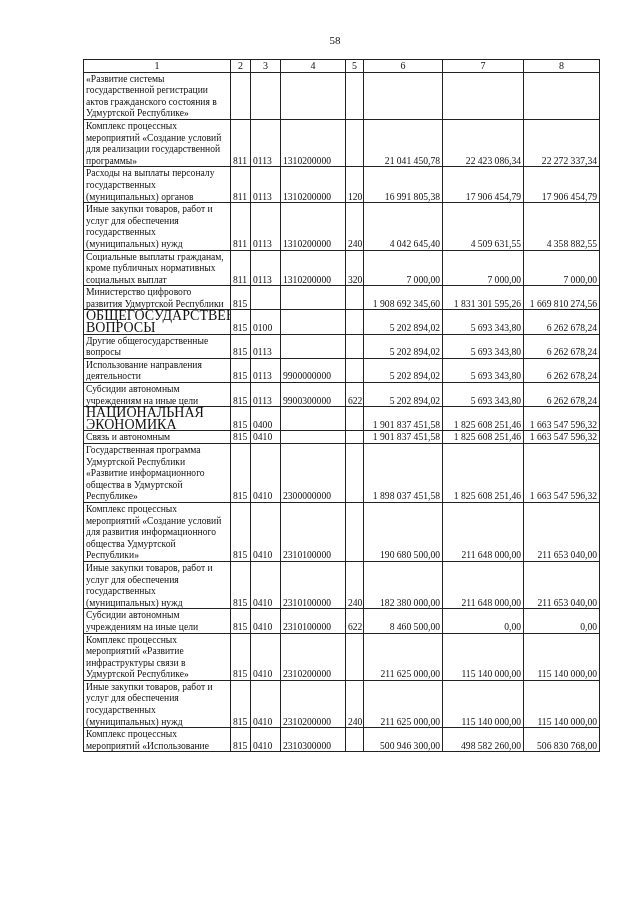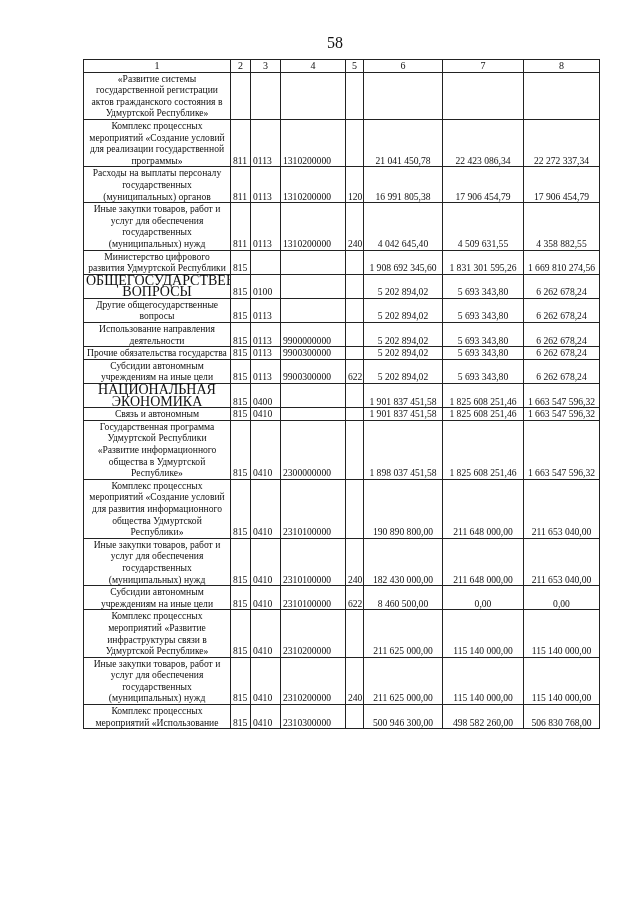--- a/index.html
+++ b/index.html
@@ -1,24 +1,24 @@
 <!DOCTYPE html>
 <html><head>
 <meta charset="utf-8">
 <style>
   html, body { margin:0; padding:0; background:#ffffff; }
   body { width:640px; height:905px; position:relative; overflow:hidden;
          font-family:"Liberation Serif", "DejaVu Serif", serif; color:#111; }
-  .page-num { position:absolute; top:34px; left:0; width:640px; text-align:center; font-size:16px; padding-left:30px; box-sizing:border-box; }
+  .page-num { position:absolute; top:34px; left:0; width:640px; text-align:center; font-size:11px; padding-left:30px; box-sizing:border-box; }
   table.budget { position:absolute; top:59px; left:83px; border-collapse:collapse; table-layout:fixed; width:516px; font-size:9.6px; line-height:11.6px; }
   table.budget td { border:1px solid #222; padding:0 2px; vertical-align:bottom; overflow:hidden; }
   table.budget tr.hdr td { text-align:center; vertical-align:middle; height:11px; font-size:10px; }
-  td.name { text-align:center; }
+  td.name { text-align:left; }
   td.code { text-align:left; white-space:nowrap; }
-  td.num  { text-align:center; white-space:nowrap; }
+  td.num  { text-align:right; white-space:nowrap; }
   tr.bold td { font-weight:normal; }
   tr.caps td.name { font-size:14px; }
 </style>
 </head>
 <body>
 
 <div class="page-num">58</div>
 
 <table class="budget">
   <colgroup>
@@ -75,20 +75,30 @@
       <tr>
         <td class="name">Иные закупки товаров, работ и услуг для обеспечения государственных (муниципальных) нужд</td>
         <td class="code">811</td>
         <td class="code">0113</td>
         <td class="code">1310200000</td>
         <td class="code">240</td>
         <td class="num">4 042 645,40</td>
         <td class="num">4 509 631,55</td>
         <td class="num">4 358 882,55</td>
       </tr>
+      <tr>
+        <td class="name">Социальные выплаты гражданам, кроме публичных нормативных социальных выплат</td>
+        <td class="code">811</td>
+        <td class="code">0113</td>
+        <td class="code">1310200000</td>
+        <td class="code">320</td>
+        <td class="num">7 000,00</td>
+        <td class="num">7 000,00</td>
+        <td class="num">7 000,00</td>
+      </tr>
       <tr class="bold">
         <td class="name">Министерство цифрового развития Удмуртской Республики</td>
         <td class="code">815</td>
         <td class="code"></td>
         <td class="code"></td>
         <td class="code"></td>
         <td class="num">1 908 692 345,60</td>
         <td class="num">1 831 301 595,26</td>
         <td class="num">1 669 810 274,56</td>
       </tr>
@@ -116,30 +126,20 @@
         <td class="name">Использование направления деятельности</td>
         <td class="code">815</td>
         <td class="code">0113</td>
         <td class="code">9900000000</td>
         <td class="code"></td>
         <td class="num">5 202 894,02</td>
         <td class="num">5 693 343,80</td>
         <td class="num">6 262 678,24</td>
       </tr>
       <tr>
-        <td class="name">Прочие обязательства государства</td>
-        <td class="code">815</td>
-        <td class="code">0113</td>
-        <td class="code">9900300000</td>
-        <td class="code"></td>
-        <td class="num">5 202 894,02</td>
-        <td class="num">5 693 343,80</td>
-        <td class="num">6 262 678,24</td>
-      </tr>
-      <tr>
         <td class="name">Субсидии автономным учреждениям на иные цели</td>
         <td class="code">815</td>
         <td class="code">0113</td>
         <td class="code">9900300000</td>
         <td class="code">622</td>
         <td class="num">5 202 894,02</td>
         <td class="num">5 693 343,80</td>
         <td class="num">6 262 678,24</td>
       </tr>
       <tr class="caps">
@@ -171,31 +171,31 @@
         <td class="num">1 898 037 451,58</td>
         <td class="num">1 825 608 251,46</td>
         <td class="num">1 663 547 596,32</td>
       </tr>
       <tr>
         <td class="name">Комплекс процессных мероприятий «Создание условий для развития информационного общества Удмуртской Республики»</td>
         <td class="code">815</td>
         <td class="code">0410</td>
         <td class="code">2310100000</td>
         <td class="code"></td>
-        <td class="num">190 890 800,00</td>
+        <td class="num">190 680 500,00</td>
         <td class="num">211 648 000,00</td>
         <td class="num">211 653 040,00</td>
       </tr>
       <tr>
         <td class="name">Иные закупки товаров, работ и услуг для обеспечения государственных (муниципальных) нужд</td>
         <td class="code">815</td>
         <td class="code">0410</td>
         <td class="code">2310100000</td>
         <td class="code">240</td>
-        <td class="num">182 430 000,00</td>
+        <td class="num">182 380 000,00</td>
         <td class="num">211 648 000,00</td>
         <td class="num">211 653 040,00</td>
       </tr>
       <tr>
         <td class="name">Субсидии автономным учреждениям на иные цели</td>
         <td class="code">815</td>
         <td class="code">0410</td>
         <td class="code">2310100000</td>
         <td class="code">622</td>
         <td class="num">8 460 500,00</td>

